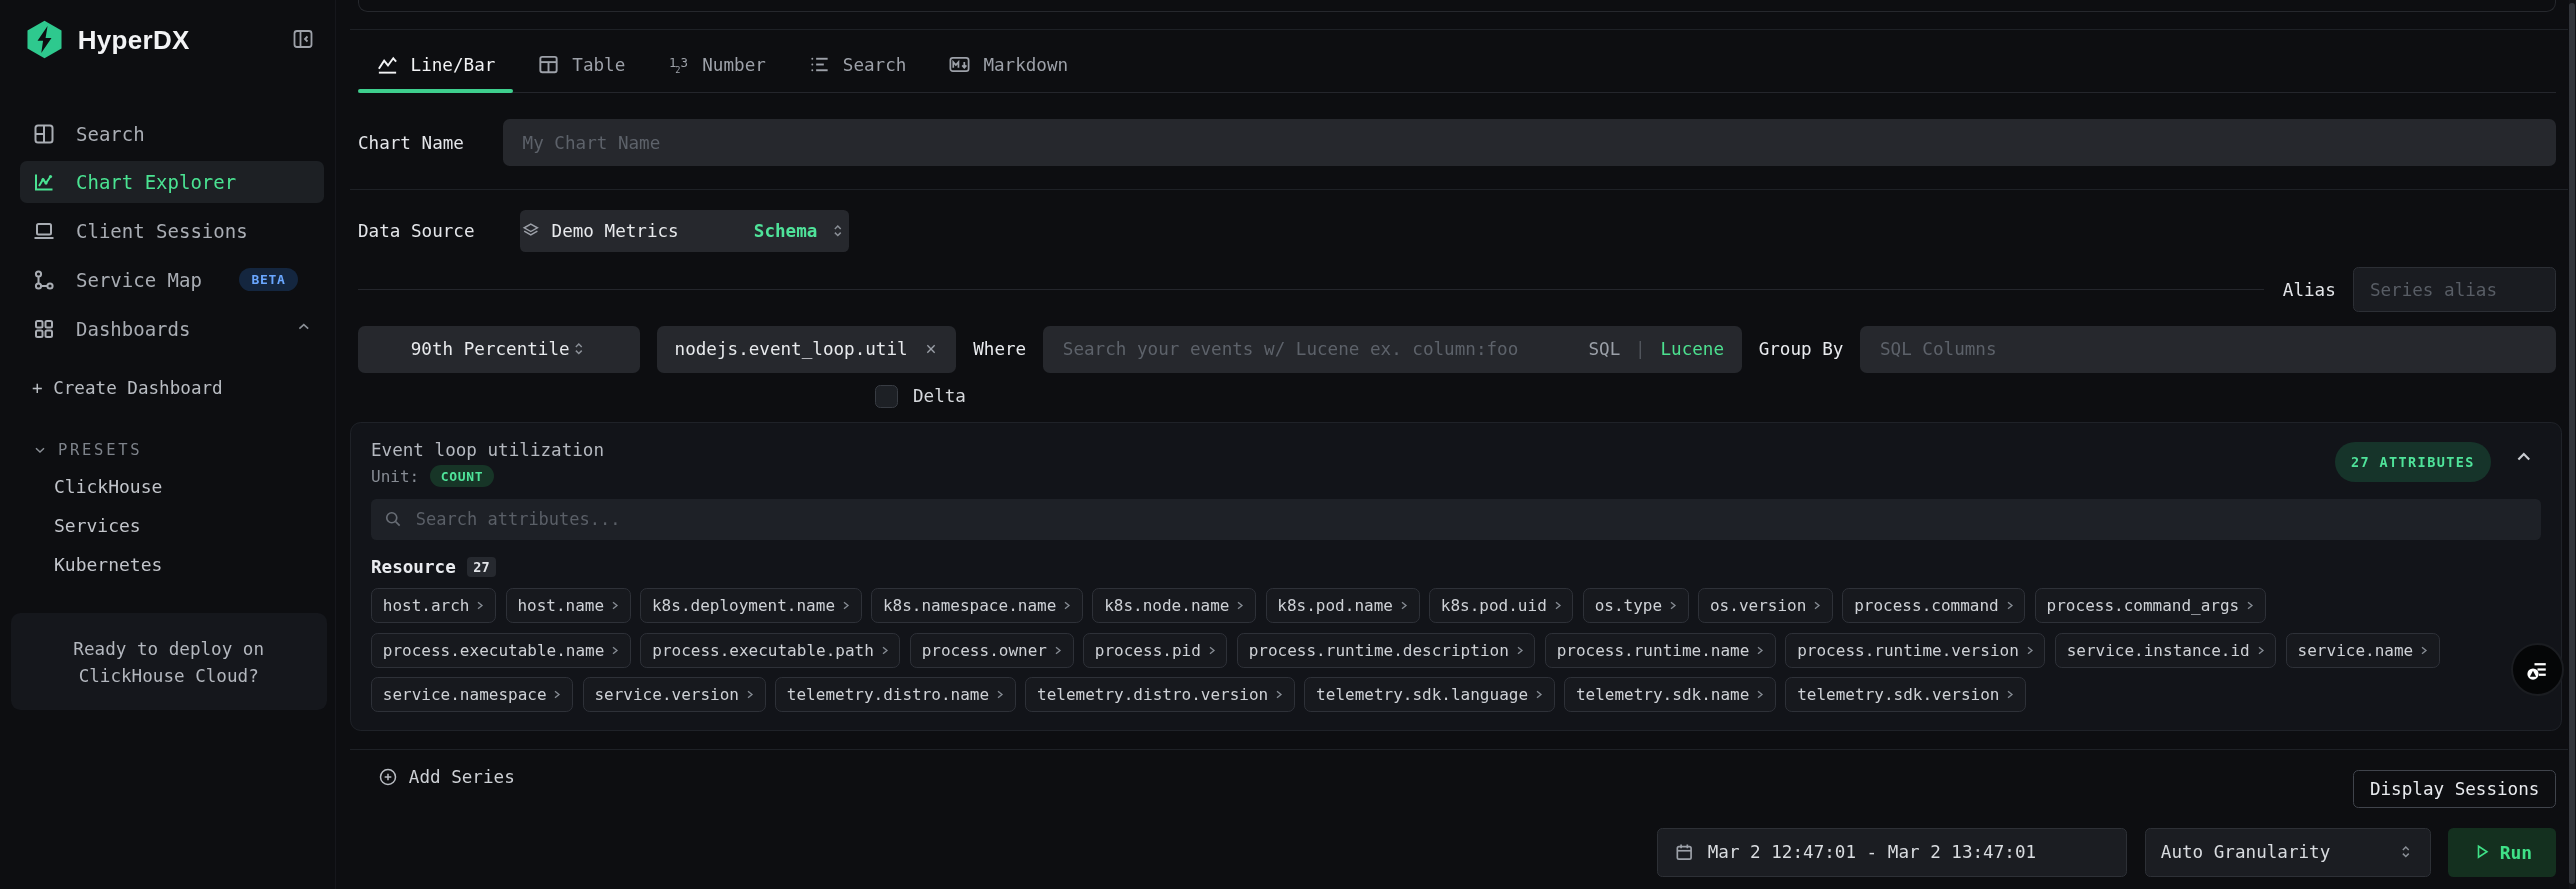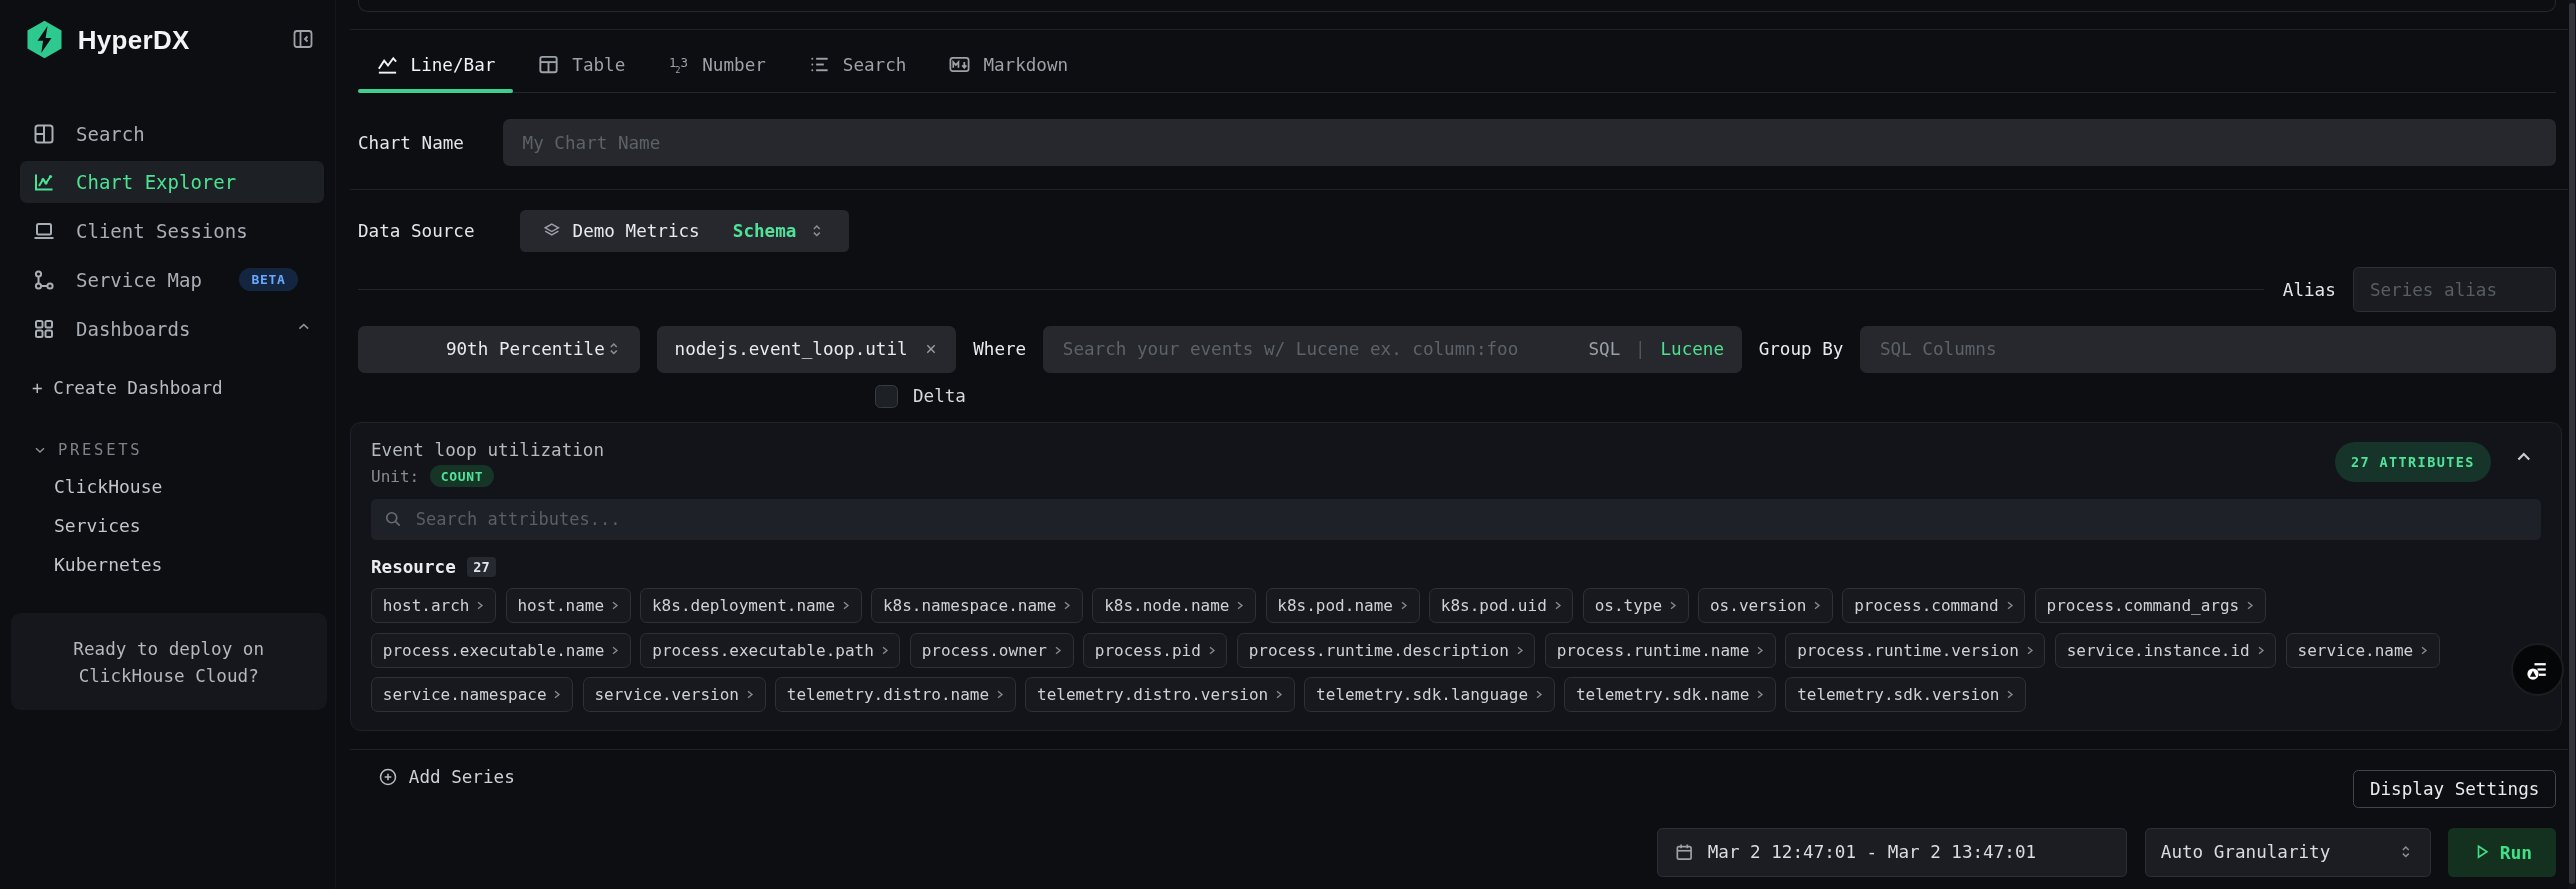--- a/index.html
+++ b/index.html
@@ -55,34 +55,34 @@
                  color:#e8eaed; font-family:inherit; font-size:17.6px; }
   .input input::placeholder { color:#5d626a; }
 
   .row-chart { margin-top:26px; display:flex; align-items:center; }
   .row-chart .lbl { width:145px; flex:none; }
   .row-chart .input { flex:1; }
 
   .row-ds { margin-top:20px; display:flex; align-items:center; height:42px; }
   .row-ds .lbl { width:162px; flex:none; }
   .ds-select { width:329px; height:42px; background:#26282d; border-radius:5.4px; display:flex;
-               align-items:center; gap:12px; padding:0 23px; font-size:17.6px; color:#e8eaed; cursor:pointer; }
+               align-items:center; gap:12px; padding:0 2px; font-size:17.6px; color:#e8eaed; cursor:pointer; }
   .ds-schema { margin-left:auto; color:#4fe39a; font-weight:bold; }
 
   .row-alias { margin-top:15px; display:flex; align-items:center; height:45px; }
   .alias-line { flex:1; border-top:1.4px solid #24262c; }
   .row-alias .lbl { margin:0 17.6px 0 19px; }
   .alias-input { width:203px; height:45px; background:#1a1c21; border:1.4px solid #2c2f35;
                  border-radius:5.4px; display:flex; align-items:center; padding:0 13.5px; }
   .alias-input input { width:100%; background:transparent; border:none; outline:none; color:#e8eaed;
                        font-family:inherit; font-size:17.6px; }
   .alias-input input::placeholder { color:#585d65; }
 
   .row-series { margin-top:13.5px; display:flex; align-items:center; gap:17px; height:47px; }
-  .agg-select { width:282px; flex:none; justify-content:flex-end; cursor:pointer; }
+  .agg-select { width:282px; flex:none; justify-content:center; cursor:pointer; }
   .metric-chip { flex:none; gap:15px; cursor:default; }
   .chip-x { color:#9ba0a8; cursor:pointer; display:flex; }
   .inline-lbl { font-size:17.6px; color:#e9ebef; white-space:nowrap; }
   .where-input { flex:1; gap:10.8px; }
   .lang-sql { color:#9ba0a8; } .lang-sep { color:#50545b; padding:0 4px; } .lang-lucene { color:#4ce08f; cursor:pointer; }
   .group-input { width:696px; flex:none; }
 
   .row-delta { margin-top:11.5px; margin-left:517px; display:flex; align-items:center; gap:15px; height:24px; }
   .checkbox { width:23px; height:23px; background:#1d2025; border:1.4px solid #383c43; border-radius:5.4px; cursor:pointer; }
   .delta-lbl { font-size:17.6px; color:#d6d9dd; }
@@ -565,21 +565,21 @@
 
     <div class="bottom">
       <div class="add-series">
         <svg width="20" height="20" viewBox="0 0 24 24" fill="none" stroke="#b9bdc3" stroke-width="1.8">
           <circle cx="12" cy="12" r="9"></circle>
             <line x1="12" y1="8" x2="12" y2="16"></line>
             <line x1="8" y1="12" x2="16" y2="12"></line>
         </svg>
         <span>Add Series</span>
       </div>
-      <button class="display-settings">Display Settings</button>
+      <button class="display-settings">Display Sessions</button>
       <div class="controls">
         <div class="ctrl date-ctrl">
           <svg width="20" height="20" viewBox="0 0 24 24" fill="none" stroke="#9da1a9" stroke-width="2">
             <rect x="4" y="5.5" width="16.5" height="15" rx="2"></rect>
             <line x1="8.5" y1="3" x2="8.5" y2="7.5"></line>
               <line x1="16" y1="3" x2="16" y2="7.5"></line>
             <line x1="4" y1="10.5" x2="20.5" y2="10.5"></line>
           </svg>
           <span>Mar 2 12:47:01 - Mar 2 13:47:01</span>
         </div>

